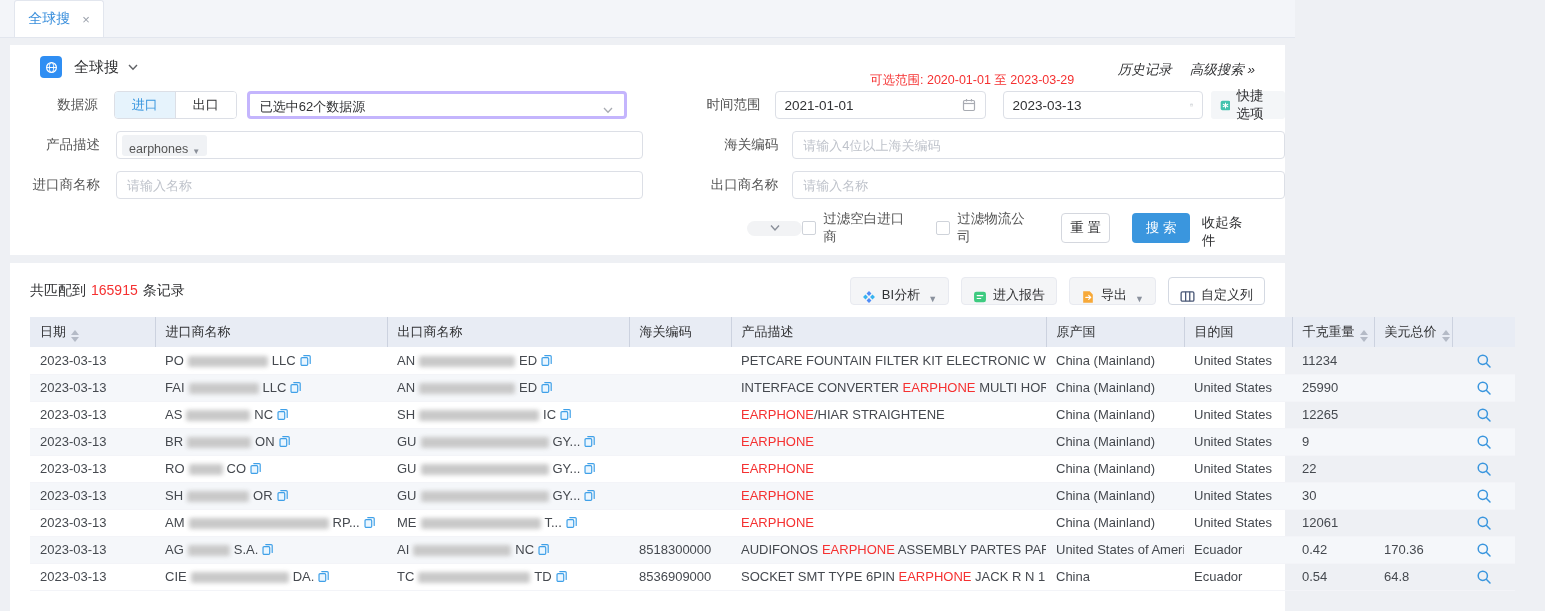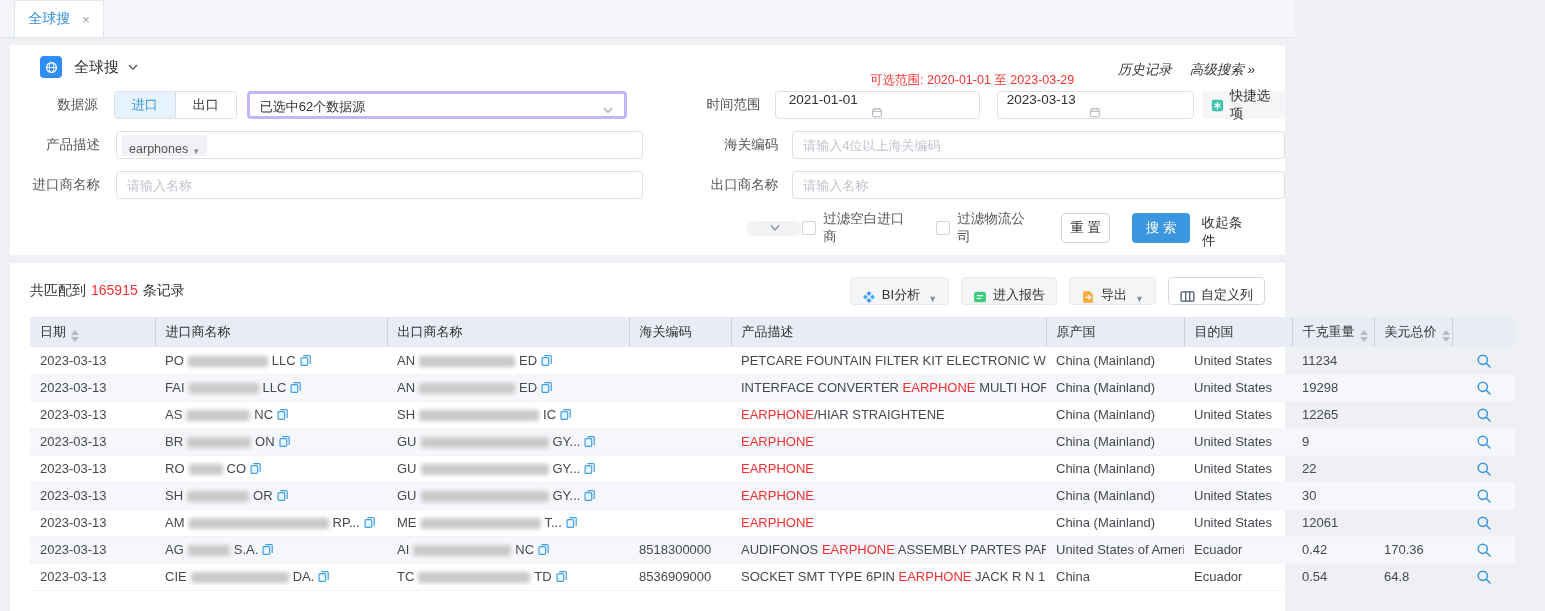--- a/index.html
+++ b/index.html
@@ -42,21 +42,21 @@
   .select { height:28px; border:3px solid #c4b5fd; border-radius:4px; background:#fff; display:flex;
             align-items:flex-end; padding:0 10px; justify-content:space-between; cursor:pointer;gap:18px; }
   .select.src { margin-left:10px; flex:1; }
   .sel-text { color:#303133; }
 
   .inp { height:28px; border:1px solid #dcdfe6; border-radius:4px; background:#fff; padding:0 10px;
          font-size:13px; color:#303133; outline:none; width:100%; font-family:inherit; }
   .inp::placeholder { color:#bfc3cb; }
 
   .date-box { width:233px; height:28px; border:1px solid #dcdfe6; border-radius:4px; display:flex;
-              align-items:center; padding:0 9px; background:#fff;flex-direction:column; }
+              align-items:center; padding:0 9px; background:#fff; }
   .date-box.second { width:200px; margin-left:17px; }
   .date-box input { border:none; outline:none; flex:1; font-size:13.5px; color:#303133; font-family:inherit; background:transparent; }
   .quick-btn { margin-left:8px; height:28px; background:#f4f6f8; border-radius:3px; display:flex;
                align-items:center; gap:6px; padding:0 9px; cursor:pointer; color:#303133; font-size:13.5px; }
 
   .chip-input { position:relative; width:100%; height:28px; border:1px solid #dcdfe6; border-radius:4px;
                 background:#fff; display:flex; align-items:center; padding:0 5px; }
   .chip { background:#f0f2f5; border-radius:3px; height:21px; display:flex; align-items:flex-end;
           padding:0 7px; gap:4px; font-size:12.5px; color:#555; cursor:pointer; }
   .chip .caret { font-size:8px; color:#8a8f99; }
@@ -347,21 +347,21 @@
                 <path d="M4.4 1.2h6.3a1.2 1.2 0 0 1 1.2 1.2v8" fill="none" stroke="#3fa0e8" stroke-width="1.4" stroke-linecap="round"></path>
               </svg></td>
     <td><span>AN<span class="nblur" style="width:96px"></span>ED</span><svg class="copy-ic" viewBox="0 0 14 14" width="12" height="13">
                 <rect x="1.2" y="3.6" width="7.8" height="9.2" rx="1.3" fill="#eaf6ff" stroke="#3fa0e8" stroke-width="1.4"></rect>
                 <path d="M4.4 1.2h6.3a1.2 1.2 0 0 1 1.2 1.2v8" fill="none" stroke="#3fa0e8" stroke-width="1.4" stroke-linecap="round"></path>
               </svg></td>
     <td></td>
     <td><span class="">INTERFACE CONVERTER </span><span class="hl">EARPHONE</span><span class=""> MULTI HORN WIRE...</span></td>
     <td>China (Mainland)</td>
     <td>United States</td>
-    <td>19298</td>
+    <td>25990</td>
     <td></td>
     <td class="act-cell"><svg viewBox="0 0 16 16" width="16" height="16">
                 <circle cx="6.8" cy="6.8" r="4.6" fill="none" stroke="#3a96de" stroke-width="1.5"></circle>
                 <line x1="10.3" y1="10.3" x2="14" y2="14" stroke="#3a96de" stroke-width="1.5" stroke-linecap="round"></line>
               </svg></td>
   </tr>
           <tr>
     <td>2023-03-13</td>
     <td><span>AS<span class="nblur" style="width:64px"></span>NC</span><svg class="copy-ic" viewBox="0 0 14 14" width="12" height="13">
                 <rect x="1.2" y="3.6" width="7.8" height="9.2" rx="1.3" fill="#eaf6ff" stroke="#3fa0e8" stroke-width="1.4"></rect>

